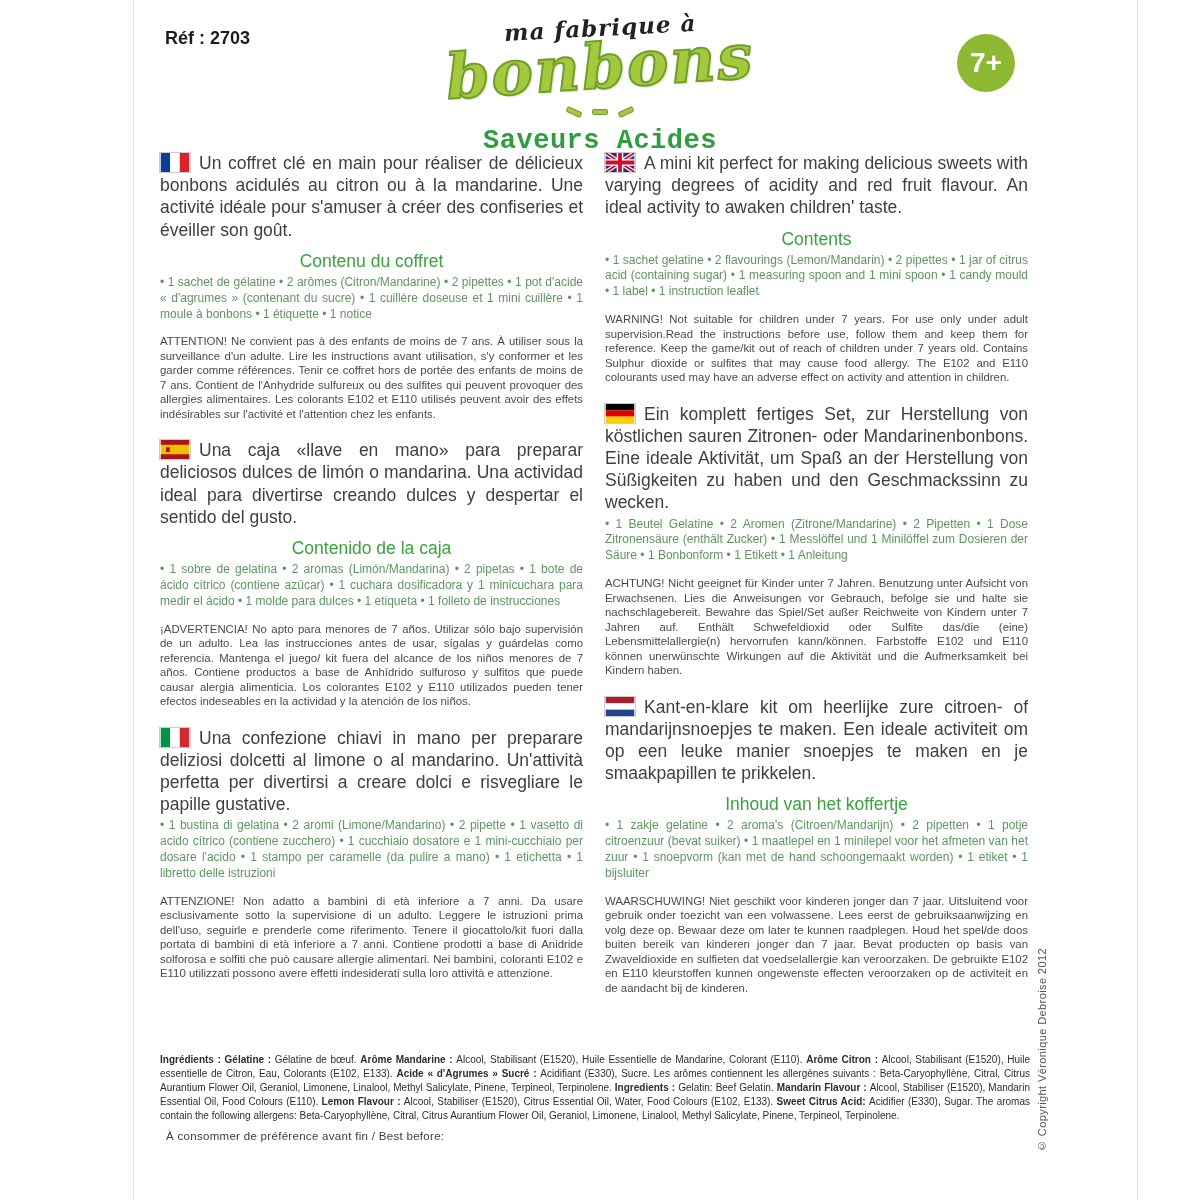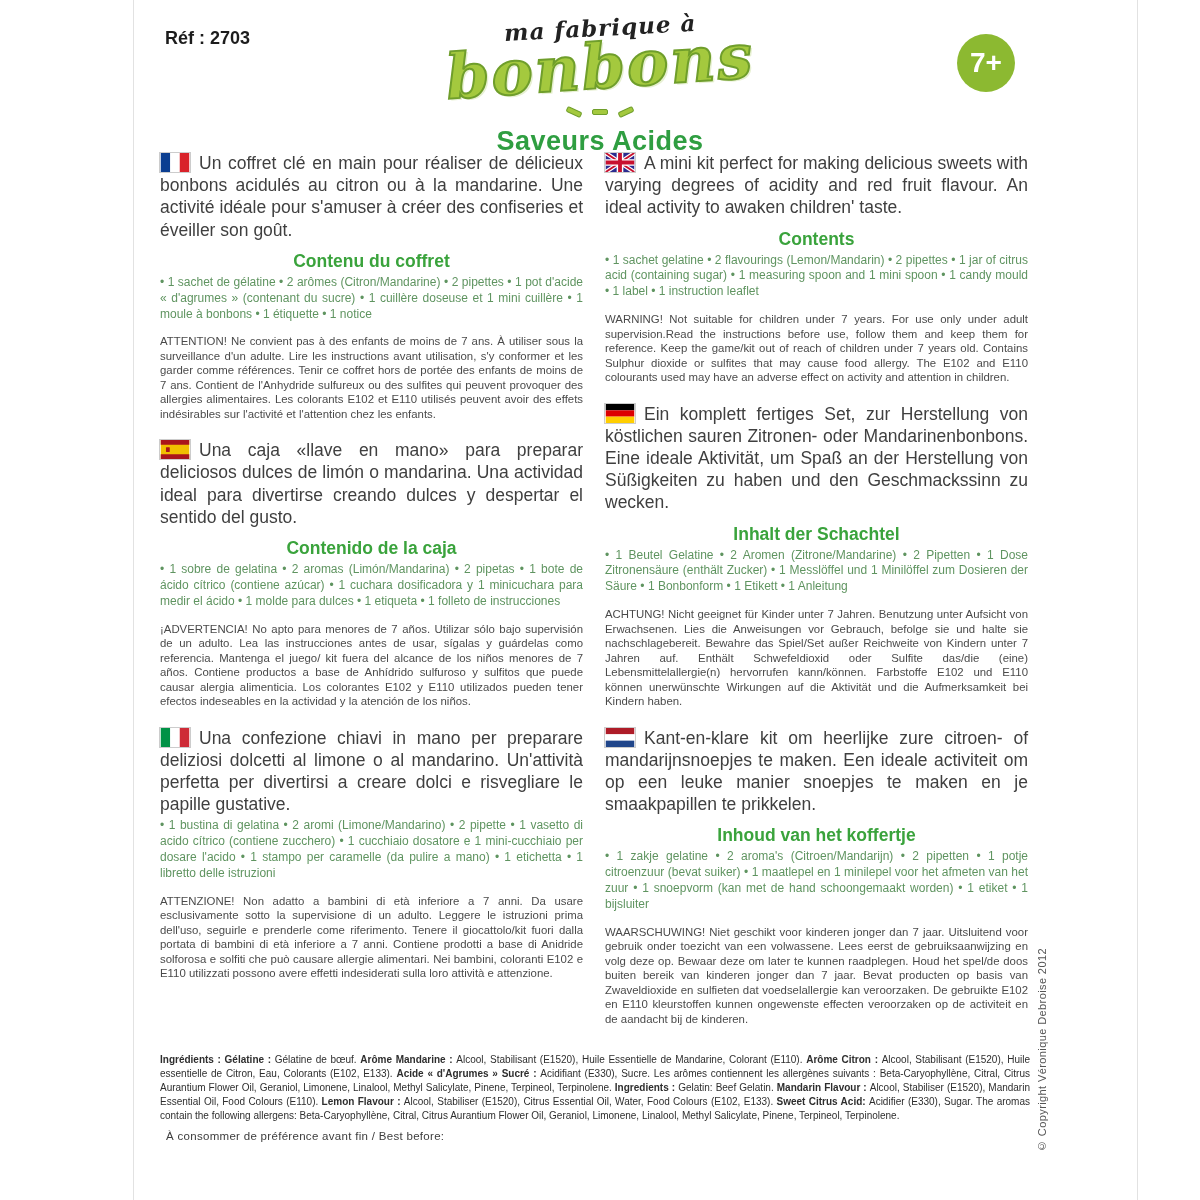--- a/index.html
+++ b/index.html
@@ -28,41 +28,41 @@
     text-shadow:0 0 2px #ffffff,2px 2px 0 #e7f0d2;
     transform:rotate(-4deg);letter-spacing:2px;
   }
   .logo-sparks{display:block;height:10px;margin-top:2px;}
   .spark{display:inline-block;width:14px;height:4px;border-radius:2px;background:#a4c93e;border:1px solid #6f9e2b;margin:0 5px;}
   .spark.s1{transform:rotate(25deg);}
   .spark.s2{transform:rotate(0deg);}
   .spark.s3{transform:rotate(-25deg);}
   .subtitle{
     position:absolute;left:0;top:118px;width:1200px;text-align:center;
-    font-size:27px;font-weight:bold;color:#2f9e41;letter-spacing:0.5px;
+    font-size:27px;font-weight:bold;color:#2f9e41;letter-spacing:0.5px;font-family:Liberation Mono, monospace;
   }
   .age-badge{
     position:absolute;left:957px;top:26px;width:58px;height:58px;border-radius:50%;
     background:#8cb931;color:#ffffff;font-weight:bold;font-size:28px;
     display:flex;align-items:center;justify-content:center;
     box-shadow:0 0 0 2px #ffffff;
   }
 
   
   .columns{position:absolute;left:160px;top:152px;width:872px;display:flex;gap:22px;}
   .col{width:423px;}
   .section{margin-bottom:18px;}
   .intro{
     font-size:17.5px;line-height:1.27;color:#3f3f3f;text-align:justify;
   }
   .flag{display:inline-block;width:30px;height:19px;vertical-align:-3px;margin-right:9px;
         box-shadow:0 0 0 1px #cccccc;}
   .flag svg{display:block;width:100%;height:100%;}
   .contents-title{
-    margin-top:10px;font-size:17.5px;font-weight:bold;color:#3aa33c;text-align:center;
+    margin-top:10px;font-size:17.5px;font-weight:normal;color:#3aa33c;text-align:center;
   }
   .contents-list{
     margin-top:3px;font-size:12px;line-height:1.32;color:#5f9460;text-align:justify;
   }
   .warning{
     margin-top:12px;font-size:11.4px;line-height:1.27;color:#4a4a4a;text-align:justify;
   }
 
   
   .ingredients{
@@ -174,21 +174,20 @@
     <div class="section">
       <div class="intro">
         <span class="flag">
           <svg viewBox="0 0 60 40">
               <rect width="60" height="13.3" fill="#000000"></rect>
               <rect y="13.3" width="60" height="13.3" fill="#dd0000"></rect>
               <rect y="26.6" width="60" height="13.4" fill="#ffce00"></rect>
             </svg>
         </span><span>Ein komplett fertiges Set, zur Herstellung von köstlichen sauren Zitronen- oder Mandarinenbonbons. Eine ideale Aktivität, um Spaß an der Herstellung von Süßigkeiten zu haben und den Geschmackssinn zu wecken.</span>
       </div>
-      <div class="contents-title">Inhalt der Schachtel</div>
       <div class="contents-list">• 1 Beutel Gelatine • 2 Aromen (Zitrone/Mandarine) • 2 Pipetten • 1 Dose Zitronensäure (enthält Zucker) • 1 Messlöffel und 1 Minilöffel zum Dosieren der Säure • 1 Bonbonform • 1 Etikett • 1 Anleitung</div>
       <div class="warning">ACHTUNG! Nicht geeignet für Kinder unter 7 Jahren. Benutzung unter Aufsicht von Erwachsenen. Lies die Anweisungen vor Gebrauch, befolge sie und halte sie nachschlagebereit. Bewahre das Spiel/Set außer Reichweite von Kindern unter 7 Jahren auf. Enthält Schwefeldioxid oder Sulfite das/die (eine) Lebensmittelallergie(n) hervorrufen kann/können. Farbstoffe E102 und E110 können unerwünschte Wirkungen auf die Aktivität und die Aufmerksamkeit bei Kindern haben.</div>
     </div>
 
     <div class="section">
       <div class="intro">
         <span class="flag">
           <svg viewBox="0 0 60 40">
               <rect width="60" height="13.3" fill="#ae1c28"></rect>
               <rect y="13.3" width="60" height="13.3" fill="#ffffff"></rect>

